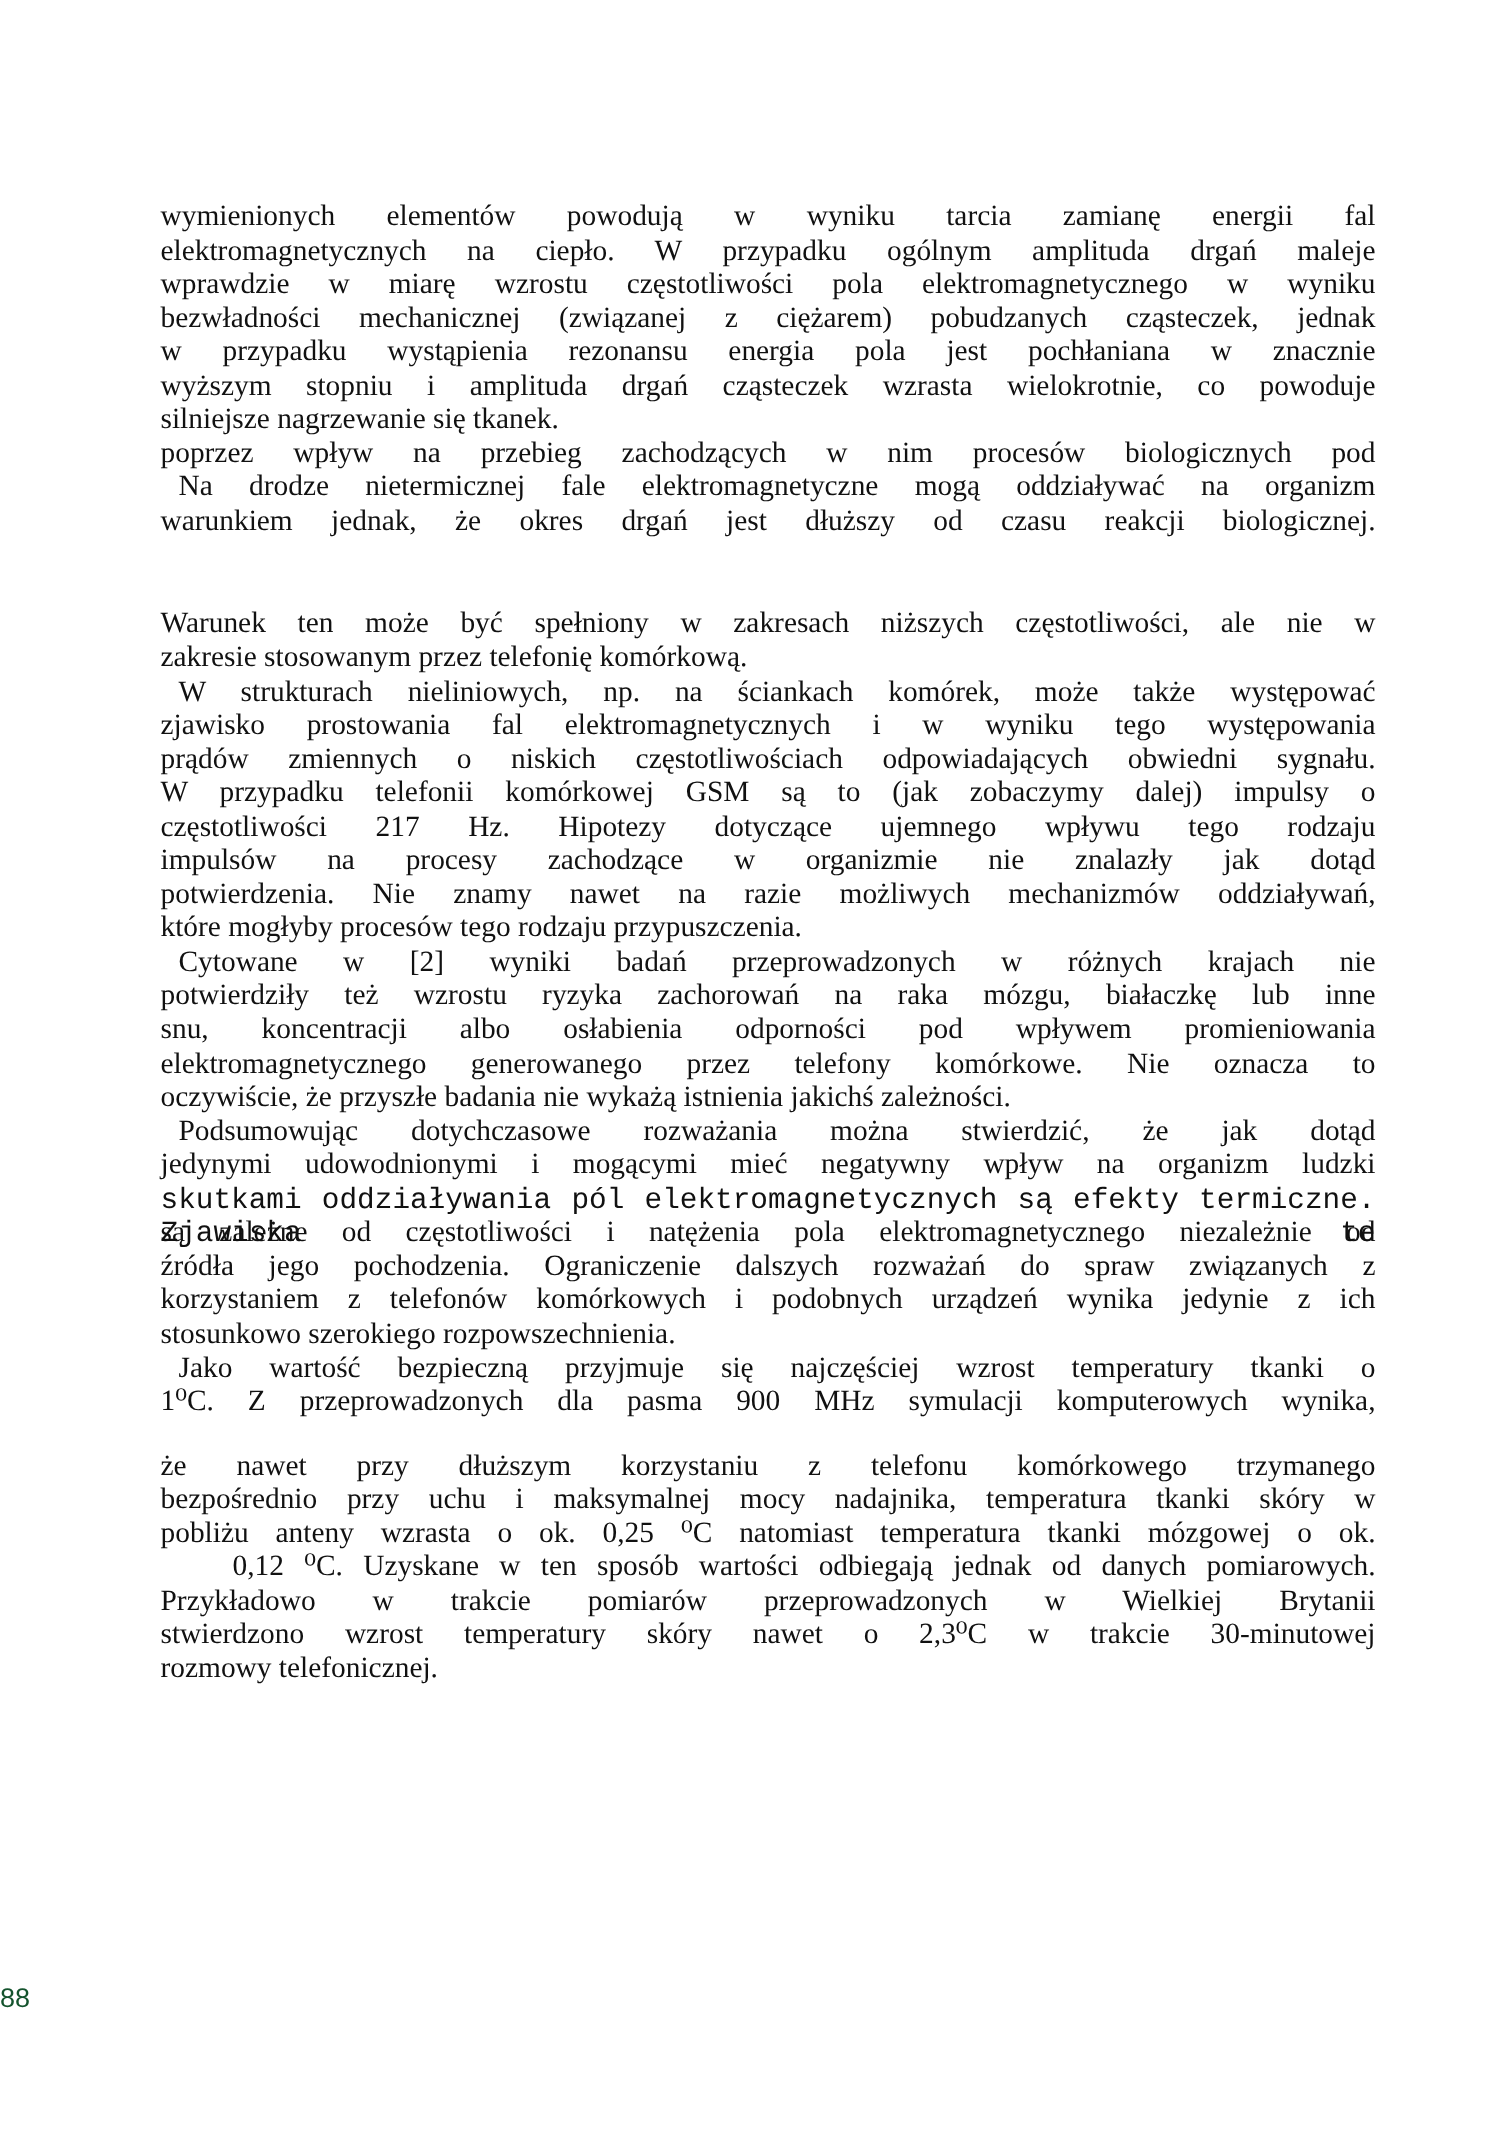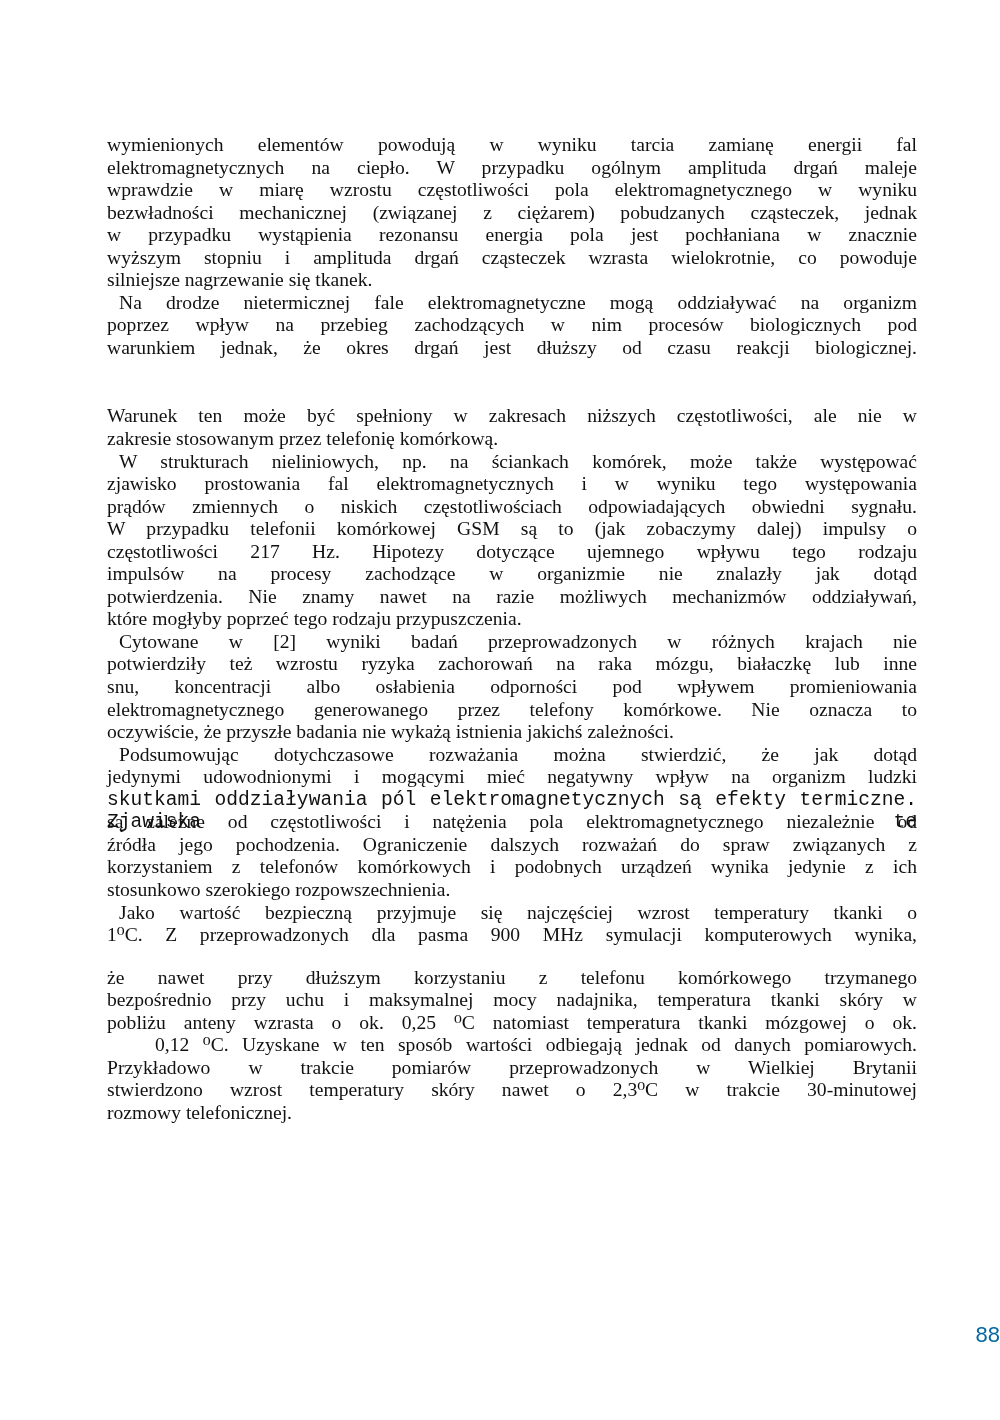--- a/index.html
+++ b/index.html
@@ -11,53 +11,53 @@
   }
   .para { margin: 0; }
   .line {
     display: block; height: 22.55px; line-height: 22.55px;
     text-align: justify; text-align-last: justify; white-space: nowrap;
     overflow: visible;
   }
   .line.last { text-align-last: left; }
   .line.indent { padding-left: 12px; }
   .page-number {
-    position: absolute; left: 0; width: 1000px; top: 1322px; text-align: right;
-    font-family: "Liberation Sans", "DejaVu Sans", sans-serif; font-size: 22px; color: #0369a1;
+    position: absolute; left: 0; width: 1000px; top: 1322px; text-align: left;
+    font-family: "Liberation Sans", "DejaVu Sans", sans-serif; font-size: 18px; color: #14532d;
   }
 </style>
 </head>
 <body>
 
 <div class="page">
   <div class="para">
     <span class="line" style="white-space: normal;">wymienionych elementów powodują w wyniku tarcia zamianę energii fal</span>
     <span class="line" style="white-space: normal; font-family: Liberation Serif, serif;">elektromagnetycznych na ciepło. W przypadku ogólnym amplituda drgań maleje</span>
     <span class="line" style="white-space: normal;">wprawdzie w miarę wzrostu częstotliwości pola elektromagnetycznego w wyniku</span>
     <span class="line" style="white-space: normal;">bezwładności mechanicznej (związanej z ciężarem) pobudzanych cząsteczek, jednak</span>
     <span class="line" style="white-space: normal;">w przypadku wystąpienia rezonansu energia pola jest pochłaniana w znacznie</span>
     <span class="line" style="white-space: normal;">wyższym stopniu i amplituda drgań cząsteczek wzrasta wielokrotnie, co powoduje</span>
     <span class="line last" style="white-space: normal;">silniejsze nagrzewanie się tkanek.</span>
   </div>
   <div class="para">
+    <span class="line" style="white-space: normal;">poprzez wpływ na przebieg zachodzących w nim procesów biologicznych pod</span>
     <span class="line indent" style="white-space: normal;">Na drodze nietermicznej fale elektromagnetyczne mogą oddziaływać na organizm</span>
-    <span class="line" style="white-space: normal;">poprzez wpływ na przebieg zachodzących w nim procesów biologicznych pod</span>
     <span class="line" style="white-space: normal;">warunkiem jednak, że okres drgań jest dłuższy od czasu reakcji biologicznej.</span>
     <span class="line" style="white-space: normal; margin-top: 46px;">Warunek ten może być spełniony w zakresach niższych częstotliwości, ale nie w</span>
     <span class="line last" style="white-space: normal;">zakresie stosowanym przez telefonię komórkową.</span>
   </div>
   <div class="para">
     <span class="line indent" style="white-space: normal;">W strukturach nieliniowych, np. na ściankach komórek, może także występować</span>
     <span class="line" style="white-space: normal;">zjawisko prostowania fal elektromagnetycznych i w wyniku tego występowania</span>
     <span class="line" style="white-space: normal;">prądów zmiennych o niskich częstotliwościach odpowiadających obwiedni sygnału.</span>
     <span class="line" style="white-space: normal;">W przypadku telefonii komórkowej GSM są to (jak zobaczymy dalej) impulsy o</span>
     <span class="line" style="white-space: normal;">częstotliwości 217 Hz. Hipotezy dotyczące ujemnego wpływu tego rodzaju</span>
     <span class="line" style="white-space: normal;">impulsów na procesy zachodzące w organizmie nie znalazły jak dotąd</span>
     <span class="line" style="white-space: normal;">potwierdzenia. Nie znamy nawet na razie możliwych mechanizmów oddziaływań,</span>
-    <span class="line last" style="white-space: normal;">które mogłyby poprzeć tego rodzaju przypuszczenia.</span>
+    <span class="line last" style="white-space: normal;">które mogłyby procesów tego rodzaju przypuszczenia.</span>
   </div>
   <div class="para">
     <span class="line indent" style="white-space: normal;">Cytowane w [2] wyniki badań przeprowadzonych w różnych krajach nie</span>
     <span class="line" style="white-space: normal;">potwierdziły też wzrostu ryzyka zachorowań na raka mózgu, białaczkę lub inne</span>
     <span class="line" style="white-space: normal;">snu, koncentracji albo osłabienia odporności pod wpływem promieniowania</span>
     <span class="line" style="white-space: normal;">elektromagnetycznego generowanego przez telefony komórkowe. Nie oznacza to</span>
     <span class="line last" style="white-space: normal;">oczywiście, że przyszłe badania nie wykażą istnienia jakichś zależności.</span>
   </div>
   <div class="para">
     <span class="line indent" style="white-space: normal;">Podsumowując dotychczasowe rozważania można stwierdzić, że jak dotąd</span>

